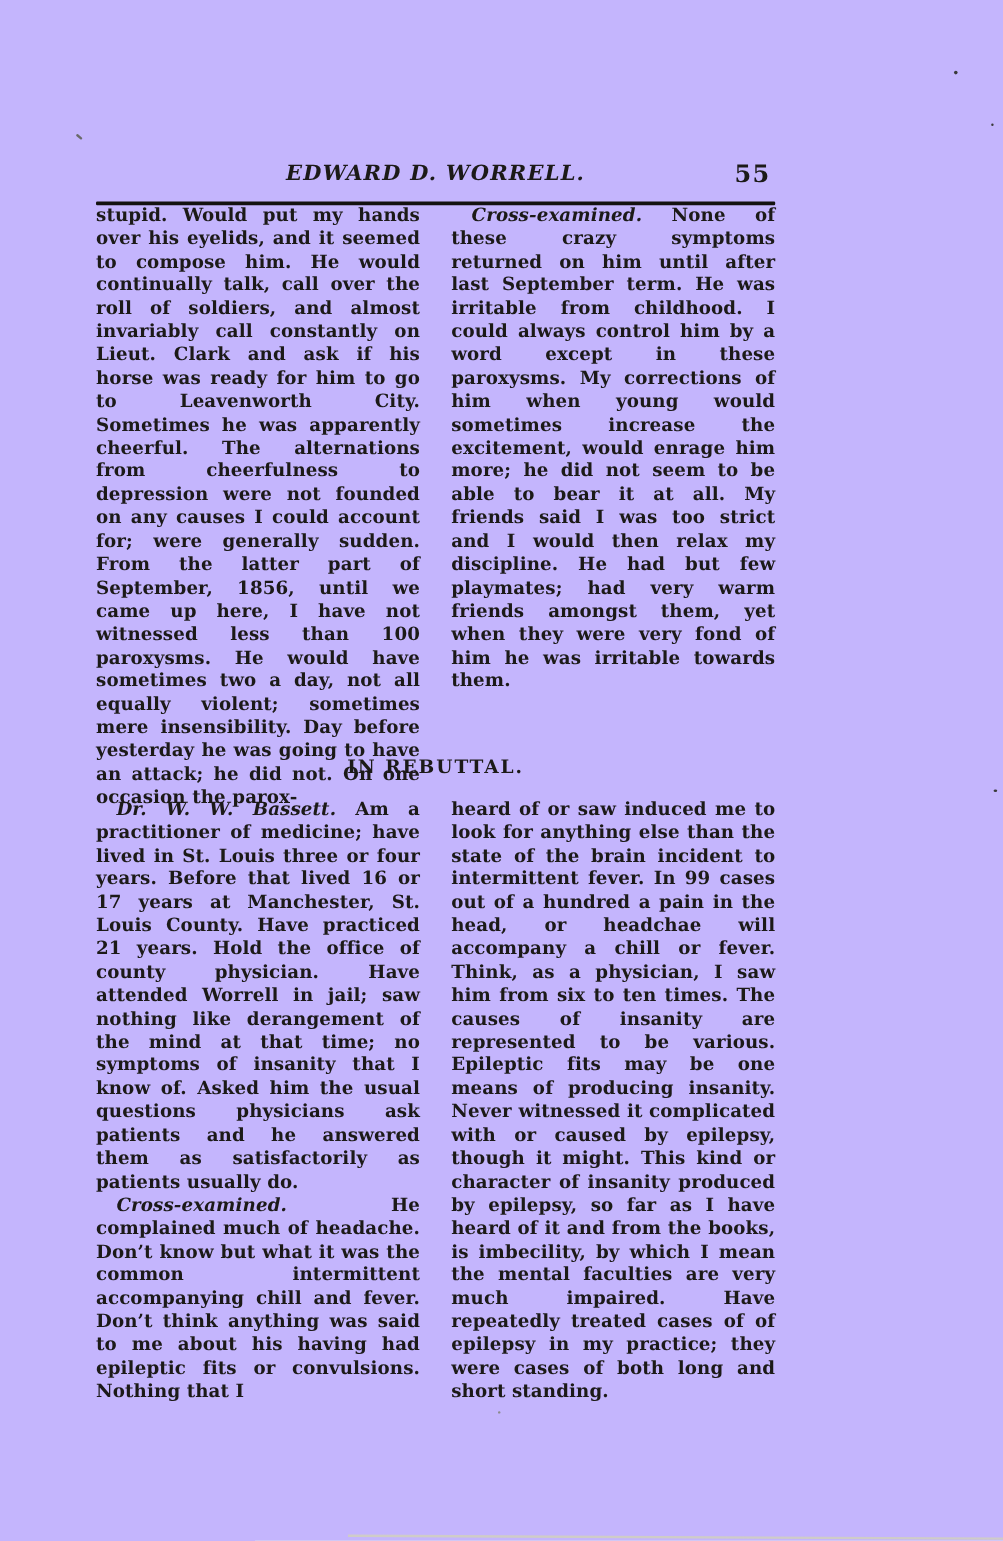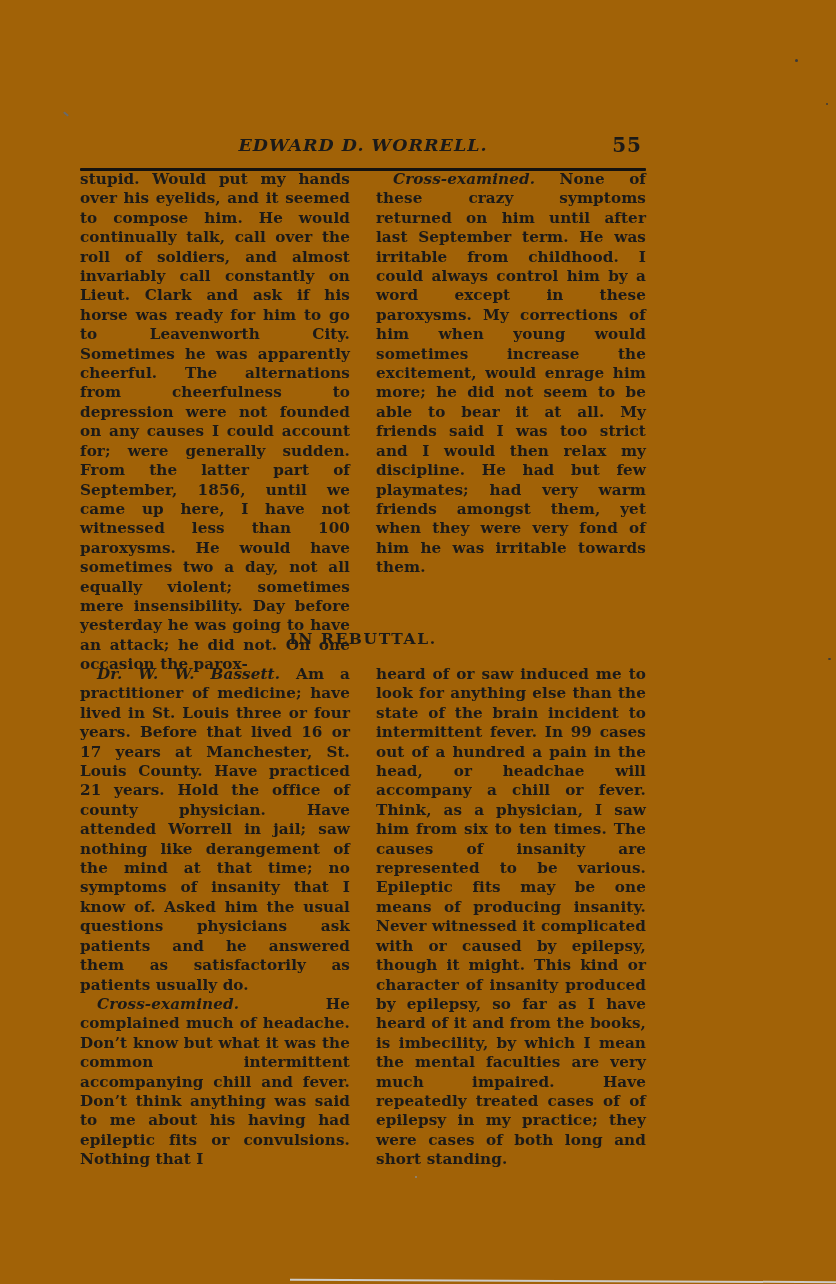--- a/index.html
+++ b/index.html
@@ -1,17 +1,17 @@
 <!DOCTYPE html>
 <html><head>
 <meta charset="utf-8">
 <style>
   html,body{margin:0;padding:0;background:#e8e8e8;}
   .page{
-    position:relative;width:836px;height:1284px;background:#a16207;
+    position:relative;width:836px;height:1284px;background:#c4b5fd;
     font-family:"DejaVu Serif","Liberation Serif",serif;color:#1c1a18;
     overflow:hidden;margin:0 auto;
   }
   .block{position:absolute;left:80px;width:566px;}
   .header{top:135px;height:28px;}
   .running-title{
     position:absolute;left:0;right:0;text-align:center;
     font-style:italic;font-weight:bold;font-size:17.5px;letter-spacing:1px;
     white-space:nowrap;
   }

